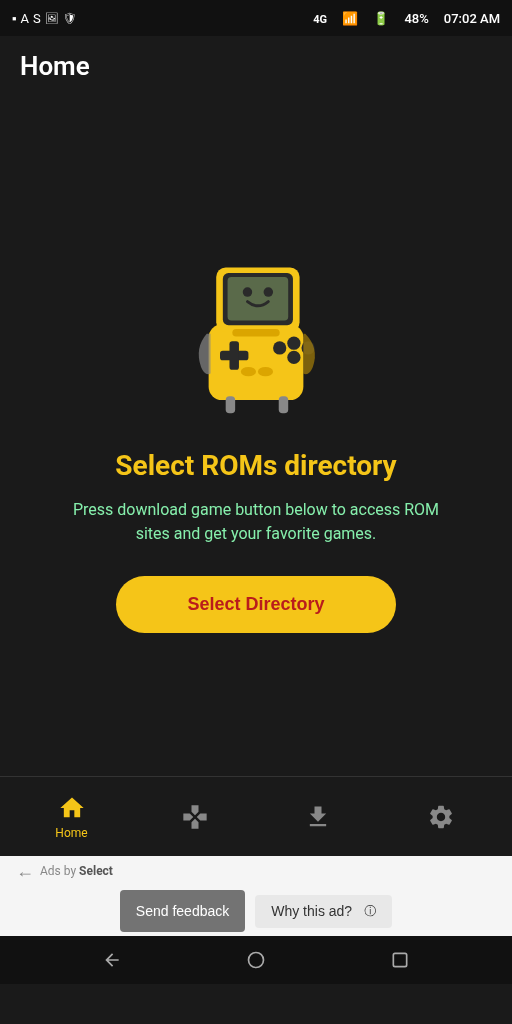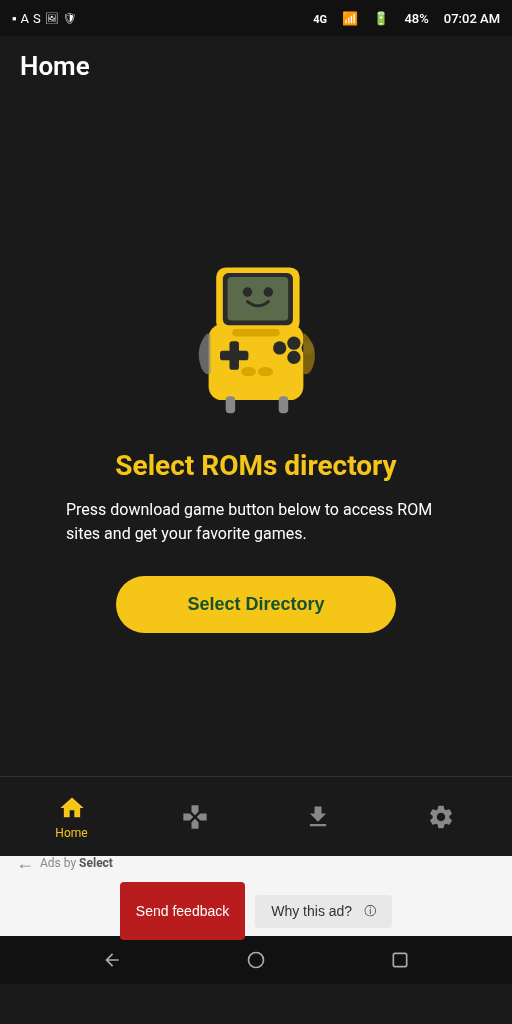--- a/index.html
+++ b/index.html
@@ -82,31 +82,31 @@
 
     .section-title {
       color: #f5c518;
       font-size: 28px;
       font-weight: 700;
       text-align: center;
       margin-bottom: 16px;
     }
 
     .section-desc {
-      color: #ffffff;
+      color: #86efac;
       font-size: 16px;
-      text-align: left;
+      text-align: center;
       line-height: 1.5;
       margin-bottom: 30px;
       max-width: 380px;
     }
 
     .select-btn {
       background: #f5c518;
-      color: #14532d;
+      color: #b91c1c;
       border: none;
       border-radius: 50px;
       padding: 18px 50px;
       font-size: 18px;
       font-weight: 700;
       cursor: pointer;
       width: 280px;
       text-align: center;
     }
 
@@ -153,25 +153,25 @@
       gap: 8px;
     }
 
     .ad-buttons {
       display: flex;
       align-items: center;
       gap: 10px;
     }
 
     .feedback-btn {
-      background: #b91c1c;
+      background: #737373;
       color: #fff;
       border: none;
       border-radius: 4px;
-      padding: 21px 16px;
+      padding: 13px 16px;
       font-size: 14px;
       font-weight: 500;
       cursor: pointer;
     }
 
     .why-ad-btn {
       background: #e8e8e8;
       color: #333;
       border: none;
       border-radius: 4px;

